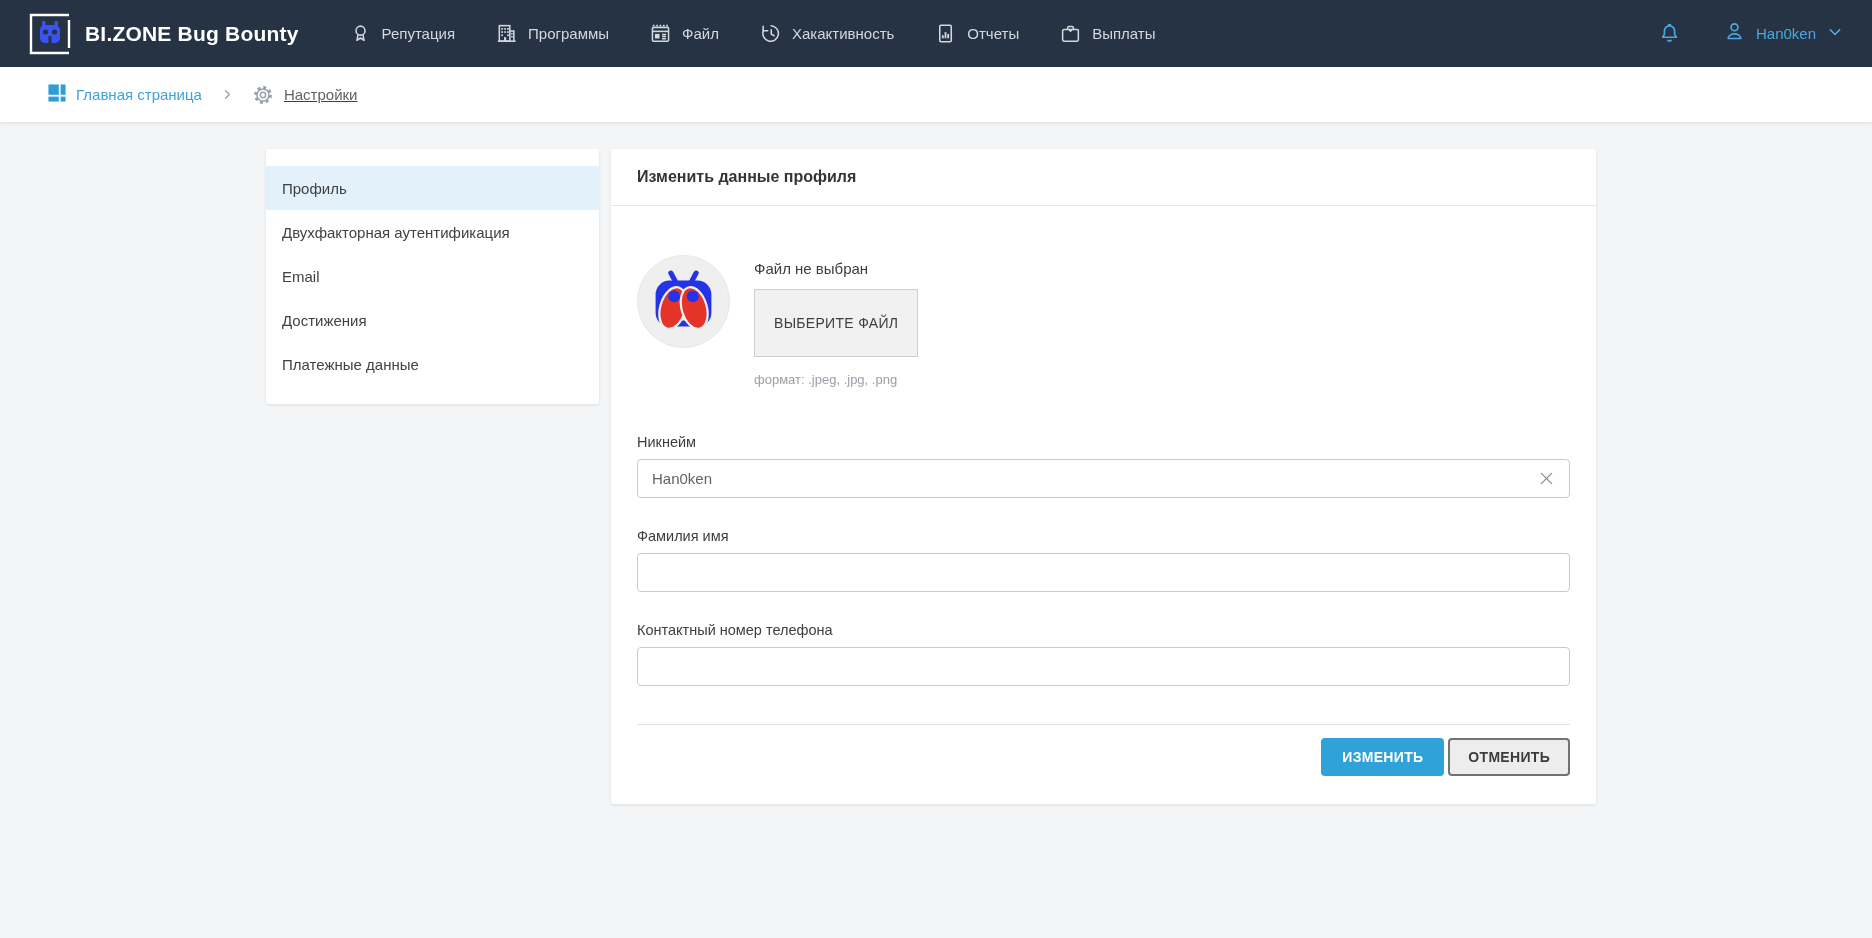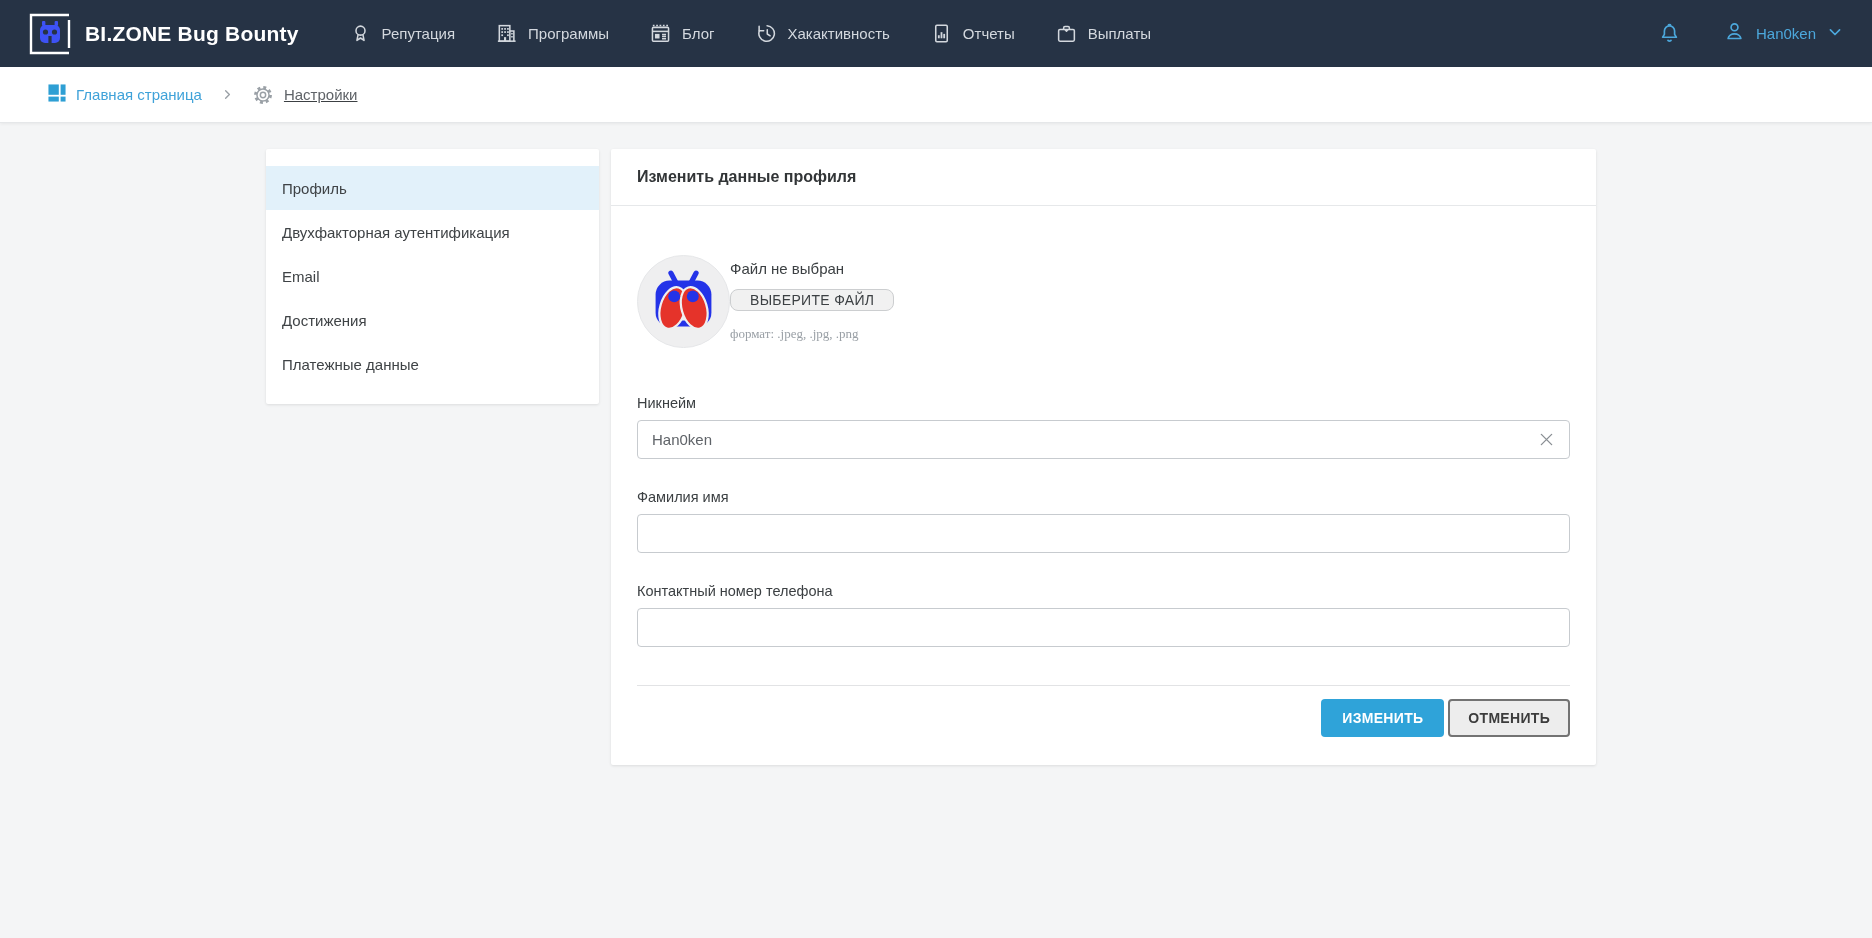--- a/index.html
+++ b/index.html
@@ -65,32 +65,32 @@
   .settings-nav-item.active { background:#E2F1FA; }
 
   .main-card { width:985px; }
   .card-header {
     height:57px; display:flex; align-items:center;
     padding:0 26px; border-bottom:1px solid #E6E8EA;
   }
   .card-title { font-size:16px; font-weight:bold; color:#323537; }
   .card-body { padding:49px 26px 28px 26px; }
 
-  .avatar-row { display:flex; }
+  .avatar-row { display:flex; gap:24px; }
   .avatar { width:93px; height:93px; flex:0 0 auto; }
   .upload-col { padding-top:5px; }
   .file-status { font-size:15px; color:#3C4043; }
   .choose-file-btn {
     margin-top:12px; display:inline-block;
-    background:#F1F1F1; border:1px solid #CCCED0; border-radius:8px;
-    padding:2px 19px; font-size:14px; font-weight:500; letter-spacing:.3px;
+    background:#F1F1F1; border:1px solid #CCCED0; border-radius:0;
+    padding:25px 19px; font-size:14px; font-weight:500; letter-spacing:.3px;
     color:#3C4043; cursor:pointer;
     font-family:"Liberation Sans", sans-serif;
   }
-  .format-hint { margin-top:15px; font-size:13px; color:#9AA0A6;font-family:Liberation Serif, serif; }
+  .format-hint { margin-top:15px; font-size:13px; color:#9AA0A6; }
 
   .field-group { margin-top:30px; }
   .field-group.first { margin-top:47px; }
   .field-label { font-size:14.5px; font-weight:500; color:#3C4043; }
   .input-wrap { position:relative; margin-top:9px; }
   .text-input {
     width:100%; height:39px;
     border:1px solid #C7CBCF; border-radius:4px;
     padding:0 44px 0 14px; font-size:15px; color:#5F6368;
     background:#FFFFFF; outline:none;
@@ -172,21 +172,21 @@
     <span class="nav-item">
       <span>
         <svg viewBox="0 0 24 24" width="23" height="23" fill="none" stroke="currentColor" stroke-width="1.6">
           <line x1="4" y1="3.6" x2="20" y2="3.6" stroke-dasharray="1.8 1.7"></line>
           <rect x="3.6" y="5.6" width="16.8" height="14.4" rx="1"></rect>
           <path d="M3.6 9.8 H20.4"></path>
           <rect x="6.2" y="12.4" width="4.8" height="4.8" fill="currentColor" stroke="none"></rect>
           <path d="M13.6 13 H17.8 M13.6 15.2 H17.8 M13.6 17.4 H17.8"></path>
         </svg>
       </span>
-      <span>Блог</span>
+      <span>Файл</span>
     </span>
     <span class="nav-item">
       <span>
         <svg viewBox="0 0 24 24" width="23" height="23" fill="none" stroke="currentColor" stroke-width="1.6" stroke-linecap="round" stroke-linejoin="round">
           <path d="M4.3 4.4 V9.2 H9.1"></path>
           <path d="M4.6 9 A 8.1 8.1 0 1 0 12.6 3.9"></path>
           <path d="M12.8 8 v4.5 l3 1.9"></path>
         </svg>
       </span>
       <span>Хакактивность</span>

